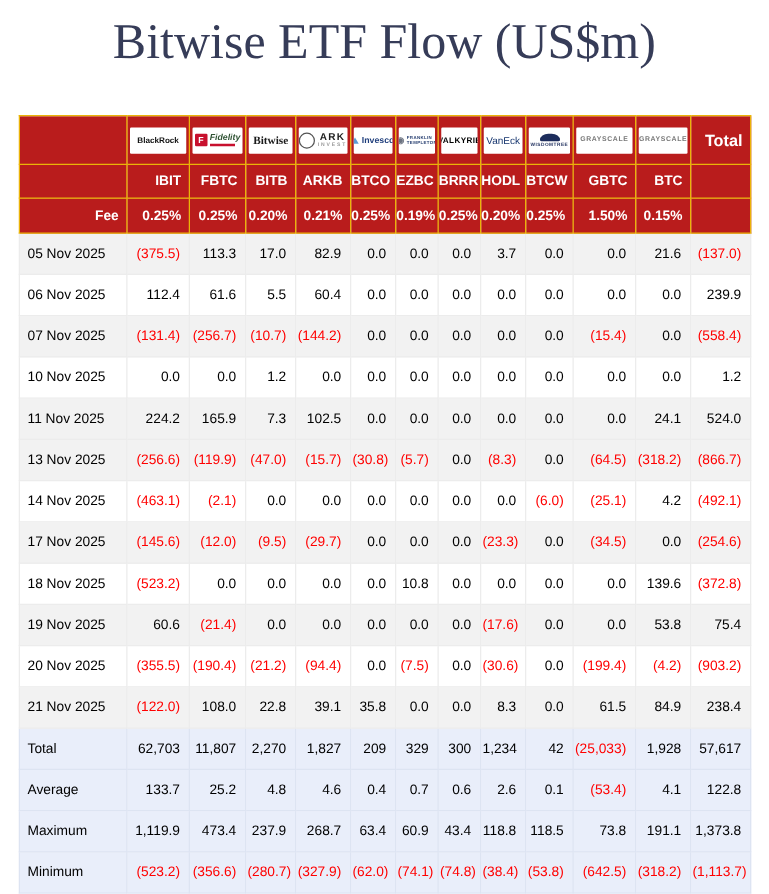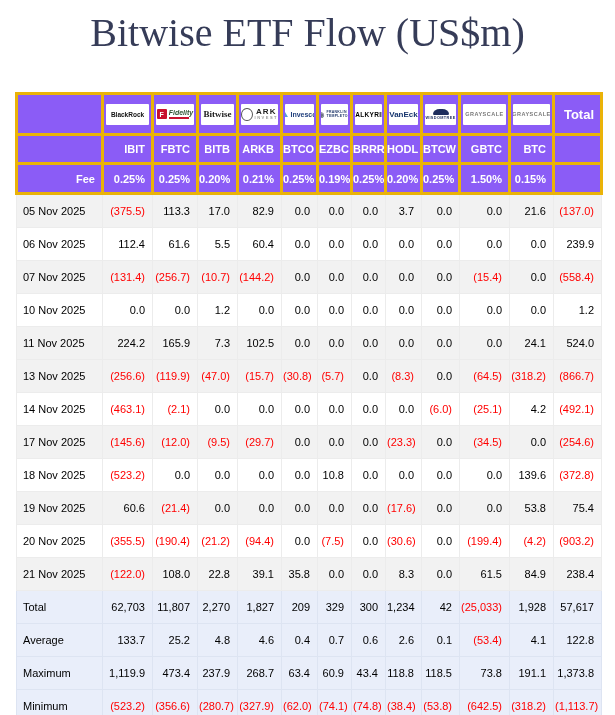--- a/index.html
+++ b/index.html
@@ -8,21 +8,21 @@
     font-size:40px;text-align:center;margin:10px 0 0 0;line-height:1.15;
   }
   .tbl-wrap{margin:36px 0 0 15px;}
   table{border-collapse:collapse;table-layout:fixed;width:585px;font-size:11px;}
   col.c-date{width:86px}col.c0{width:50px}col.c1{width:45px}col.c2{width:40px}
   col.c3{width:44px}col.c4{width:36px}col.c5{width:34px}col.c6{width:34px}
   col.c7{width:36px}col.c8{width:38px}col.c9{width:50px}col.c10{width:44px}
   col.c-total{width:48px}
 
   
-  th{background:#8b5cf6;color:#fff;font-weight:bold;border:3px solid #eab308;padding:0;}
+  th{background:#b91c1c;color:#fff;font-weight:bold;border:1px solid #eab308;padding:0;}
   tr.logo-row th{height:38px;}
   tr.tick-row th{height:26px;text-align:right;padding-right:6px;font-size:11px;}
   tr.fee-row th{height:27px;text-align:right;padding-right:6px;font-size:11px;}
   th.lbl{text-align:left;padding-left:6px;}
   th.total-h{font-size:13px;text-align:right;padding-right:6px;}
 
   
   .lbox{display:flex;align-items:center;justify-content:center;background:#fff;
         height:21px;margin:0 2px;border-radius:1px;overflow:hidden;gap:2px;}
   .lg-br{color:#111;font-weight:bold;font-size:6.5px;letter-spacing:0;}
@@ -36,21 +36,21 @@
   .ark-col{display:inline-flex;flex-direction:column;line-height:1;align-items:center;}
   .ark-t{color:#222;font-weight:bold;font-size:8px;letter-spacing:1px;}
   .ark-s{color:#999;font-size:4px;letter-spacing:1.5px;}
   .inv-tri{width:0;height:0;border-left:3px solid transparent;border-right:3px solid transparent;
            border-bottom:5px solid #5b9bd5;display:inline-block;}
   .lg-inv{color:#1f3e7c;font-weight:bold;font-size:7px;}
   .ft-i{color:#6b7280;font-size:7px;line-height:1;}
   .ft-col{display:inline-flex;flex-direction:column;line-height:1.2;align-items:flex-start;}
   .ft-col span{color:#233b6e;font-size:3.5px;font-weight:bold;letter-spacing:.3px;}
   .lg-vk{color:#000;font-weight:800;font-size:6.5px;letter-spacing:.3px;}
-  .lg-ve{color:#16356e;font-weight:bold;font-size:8px;}
+  .lg-ve{color:#16356e;font-weight:normal;font-size:8px;}
   .lbox.wt{flex-direction:column;gap:1px;}
   .wt-tree{width:16px;height:6px;background:#1d2d5c;border-radius:50% 50% 10% 10% / 100% 100% 20% 20%;}
   .lg-wt{color:#1d2d5c;font-size:3.8px;font-weight:bold;letter-spacing:.4px;}
   .lg-gs{color:#787878;font-weight:bold;font-size:5.5px;letter-spacing:.5px;}
 
   
   td{border:1px solid #ececec;color:#000;height:30px;background:#fff;}
   tr.band td{background:#f2f2f2;}
   tr.summary td{background:#e9eefa;border-color:#dde4f2;}
   td.date{text-align:left;padding-left:6px;}

